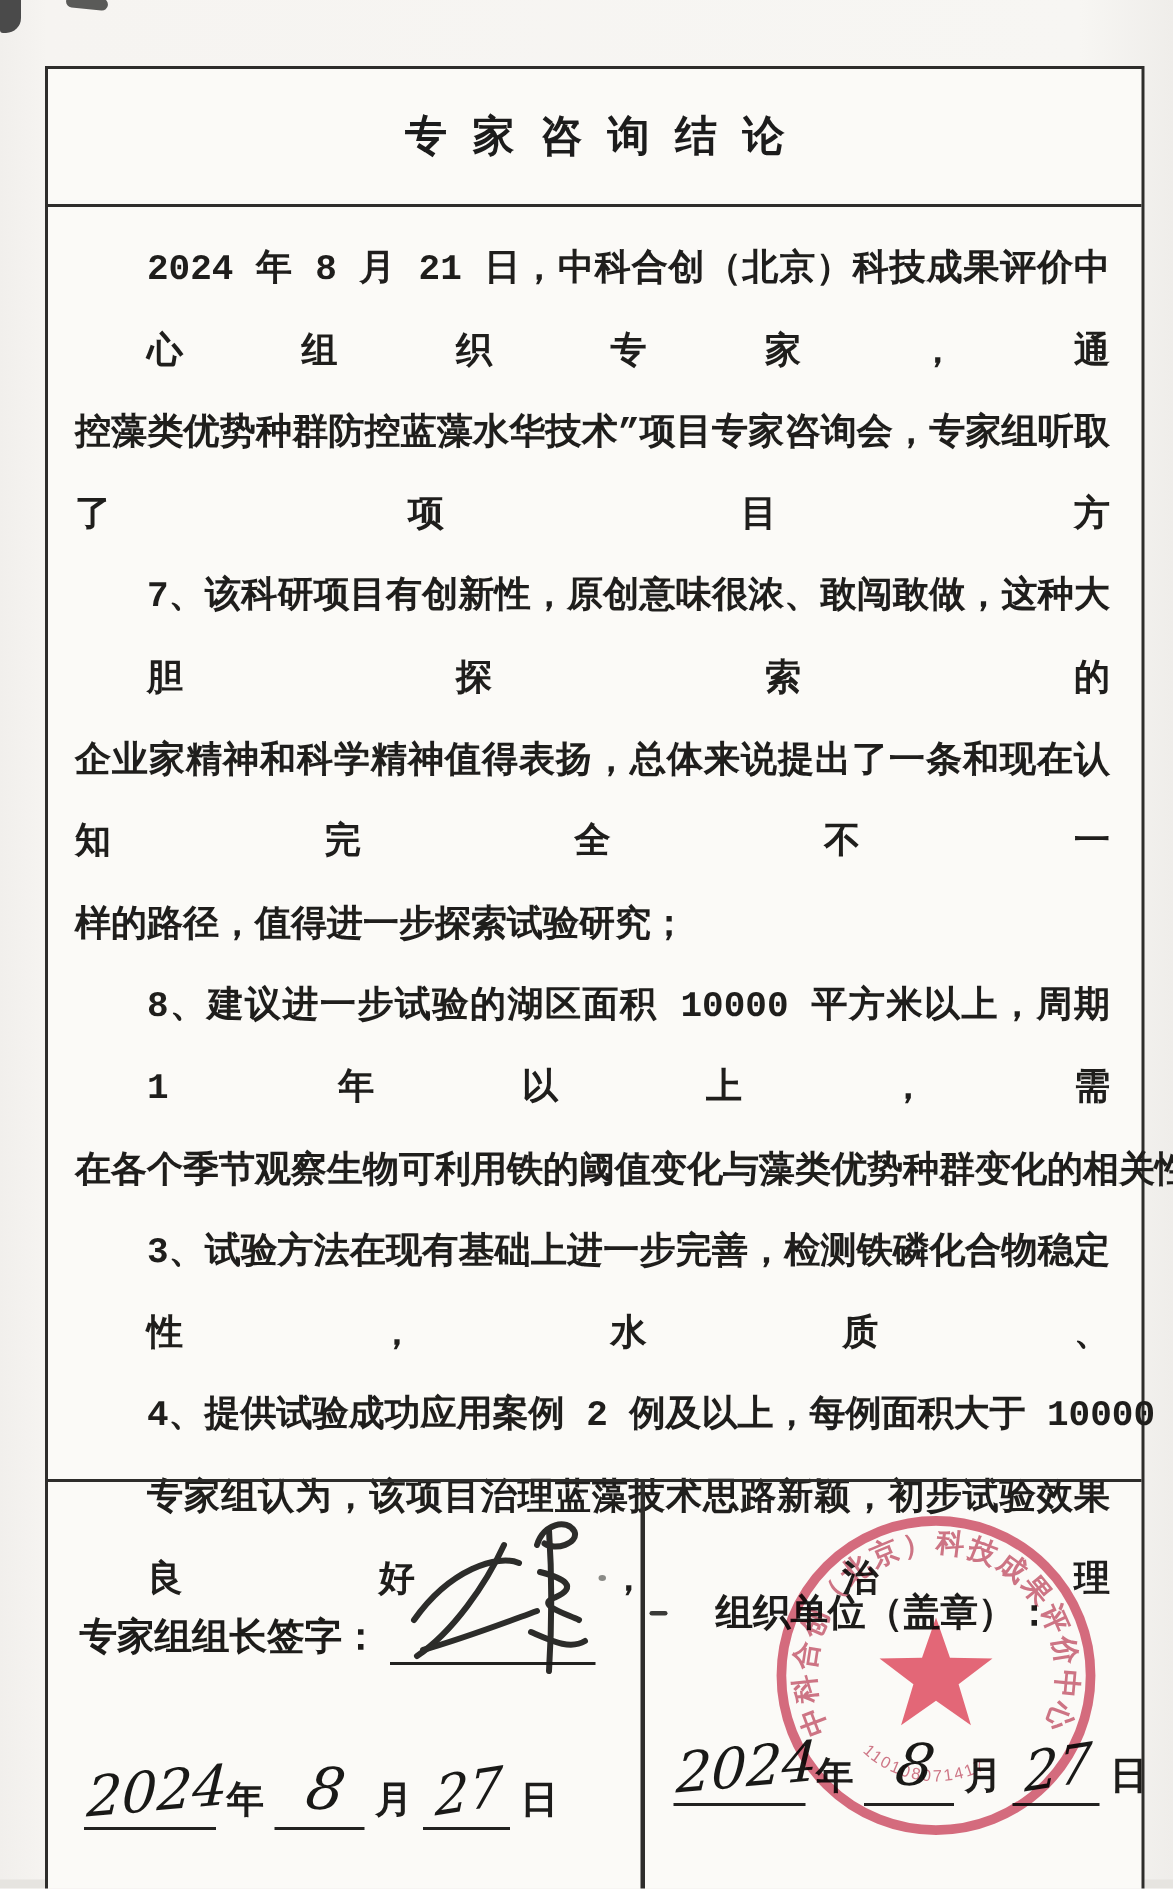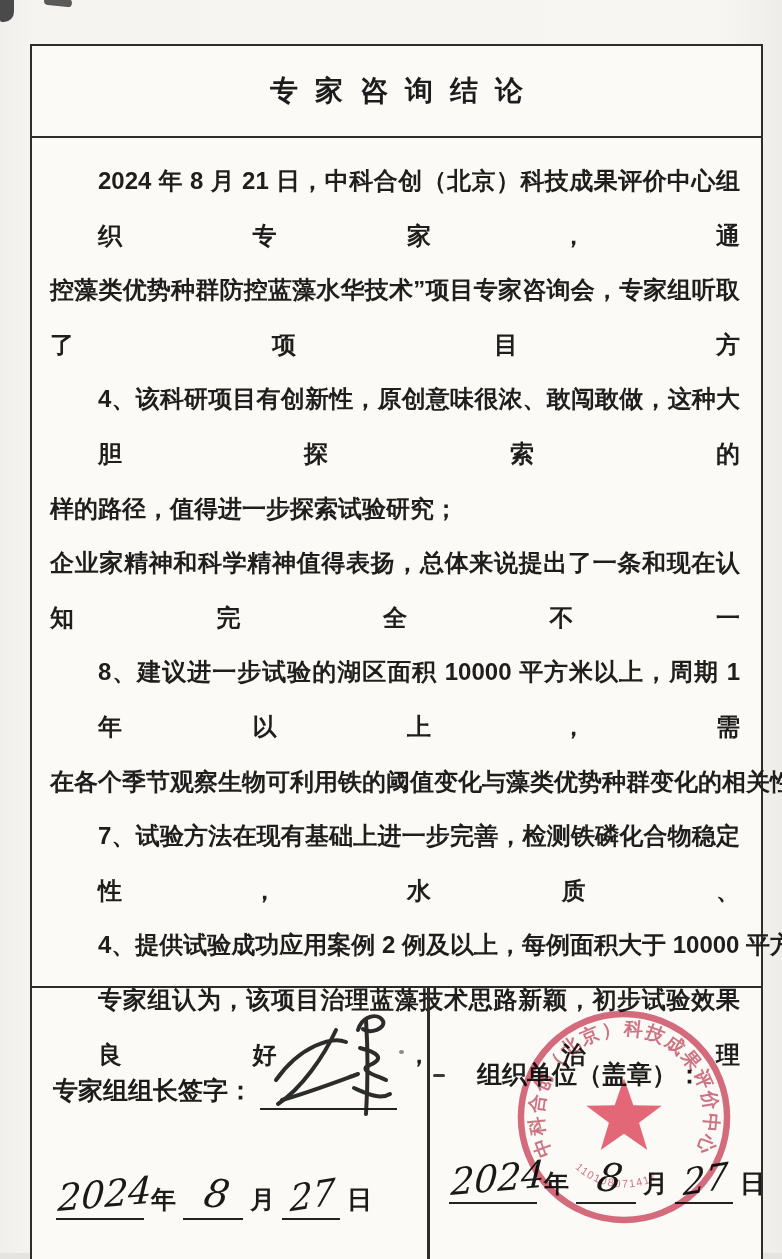--- a/index.html
+++ b/index.html
@@ -33,21 +33,21 @@
   .doc-title{
     font-size:28px;font-weight:700;color:#1c1c1c;
     letter-spacing:17px;text-indent:17px;
   }
   .body-area{
     position:absolute;left:0;top:92px;width:100%;height:848px;
     box-sizing:border-box;padding:16px 21px 0 18px;
   }
   .bline{
     font-size:24px;line-height:54.6px;font-weight:700;color:#1f1e1c;
-    text-align:left;white-space:nowrap;
+    text-align:left;white-space:nowrap;font-family:Liberation Mono, monospace;
   }
   .bline.full{white-space:normal;text-align:justify;text-align-last:justify;}
   .bline.ind{padding-left:48px;}
 
   
   .sig-row{
     position:absolute;left:0;top:940px;width:100%;height:278px;
     border-top:2.5px solid #2e2d2b;box-sizing:border-box;
   }
   .sig-divider-v{
@@ -115,26 +115,26 @@
 
   <div class="doc">
 
     <div class="title-row">
       <div class="doc-title">专家咨询结论</div>
     </div>
 
     <div class="body-area">
       <div class="bline ind full">2024 年 8 月 21 日，中科合创（北京）科技成果评价中心组织专家，通</div>
       <div class="bline full">控藻类优势种群防控蓝藻水华技术”项目专家咨询会，专家组听取了项目方</div>
-      <div class="bline ind full">4、该科研项目有创新性，原创意味很浓、敢闯敢做，这种大胆探索的</div>
+      <div class="bline ind full">7、该科研项目有创新性，原创意味很浓、敢闯敢做，这种大胆探索的</div>
+      <div class="bline full">企业家精神和科学精神值得表扬，总体来说提出了一条和现在认知完全不一</div>
       <div class="bline">样的路径，值得进一步探索试验研究；</div>
-      <div class="bline full">企业家精神和科学精神值得表扬，总体来说提出了一条和现在认知完全不一</div>
       <div class="bline ind full">8、建议进一步试验的湖区面积 10000 平方米以上，周期 1 年以上，需</div>
       <div class="bline">在各个季节观察生物可利用铁的阈值变化与藻类优势种群变化的相关性；</div>
-      <div class="bline ind full">7、试验方法在现有基础上进一步完善，检测铁磷化合物稳定性，水质、</div>
+      <div class="bline ind full">3、试验方法在现有基础上进一步完善，检测铁磷化合物稳定性，水质、</div>
       <div class="bline ind">4、提供试验成功应用案例 2 例及以上，每例面积大于 10000 平方米。</div>
       <div class="bline ind full">专家组认为，该项目治理蓝藻技术思路新颖，初步试验效果良好，治理</div>
 
     </div>
 
     <div class="sig-row">
       <div class="sig-divider-v"></div>
 
       <div class="left-cell">
         <div class="sig-label leader-label">专家组组长签字：</div>

